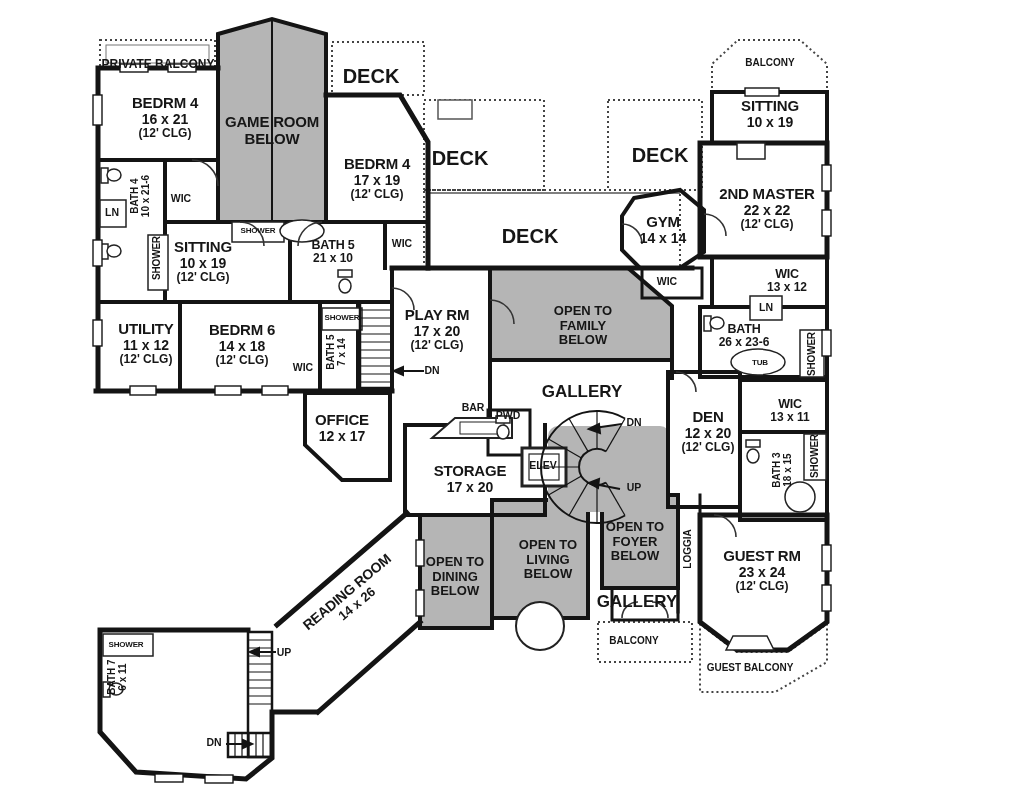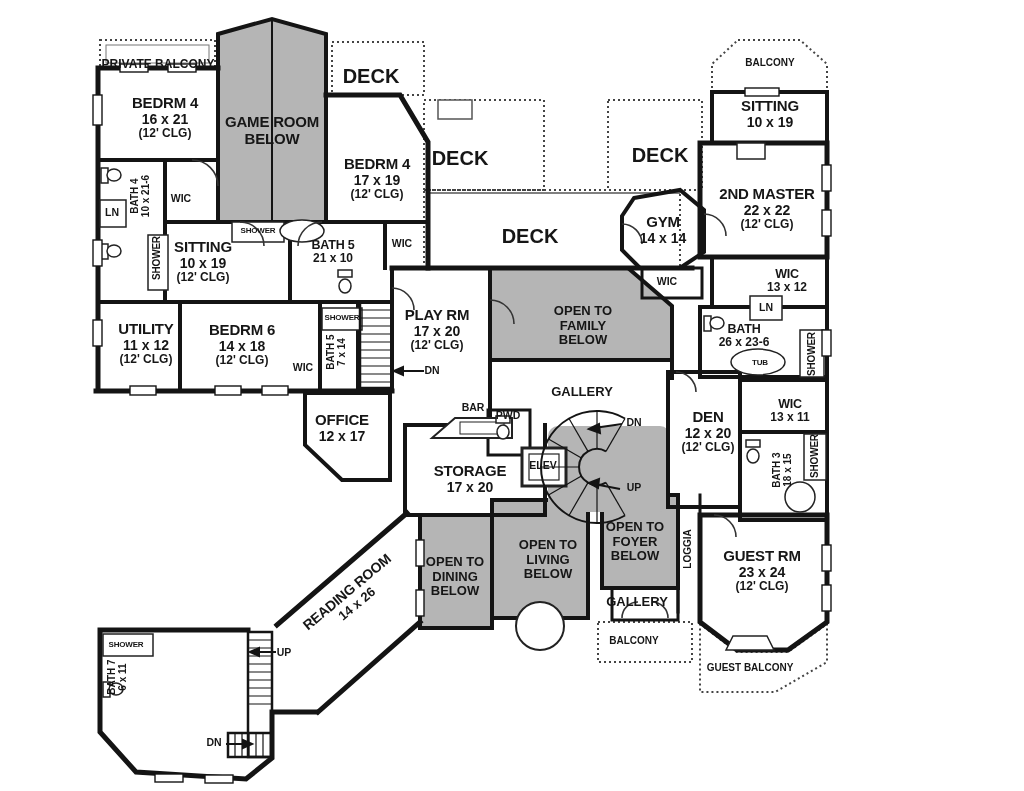--- a/index.html
+++ b/index.html
@@ -10,21 +10,21 @@
        font-weight:bold;line-height:1.12;z-index:2;}
   .lbl span{display:block;}
   .nm{font-size:15px;letter-spacing:-0.2px;}
   .dm{font-size:14px;}
   .cg{font-size:12px;}
   .mdroom .nm{font-size:12.5px;}
   .mdroom .dm{font-size:12px;}
   .big{font-size:20px;}
   .bal{font-size:10px;}
   .pbal{font-size:12px;margin-top:11px;}
-  .md{font-size:13px;}
+  .md{font-size:17px;}
   .sm{font-size:10.5px;}
   .xs{font-size:8px;letter-spacing:-0.2px;}
   .open span{font-size:13px;}
   .vert{transform:translate(-50%,-50%) rotate(-90deg);}
   .vert span{font-size:10px;}
   .diag{transform:translate(-50%,-50%) rotate(-40deg);}
   .diag .nm{font-size:14px;}
   .diag .dm{font-size:13px;}
 </style>
 </head>

